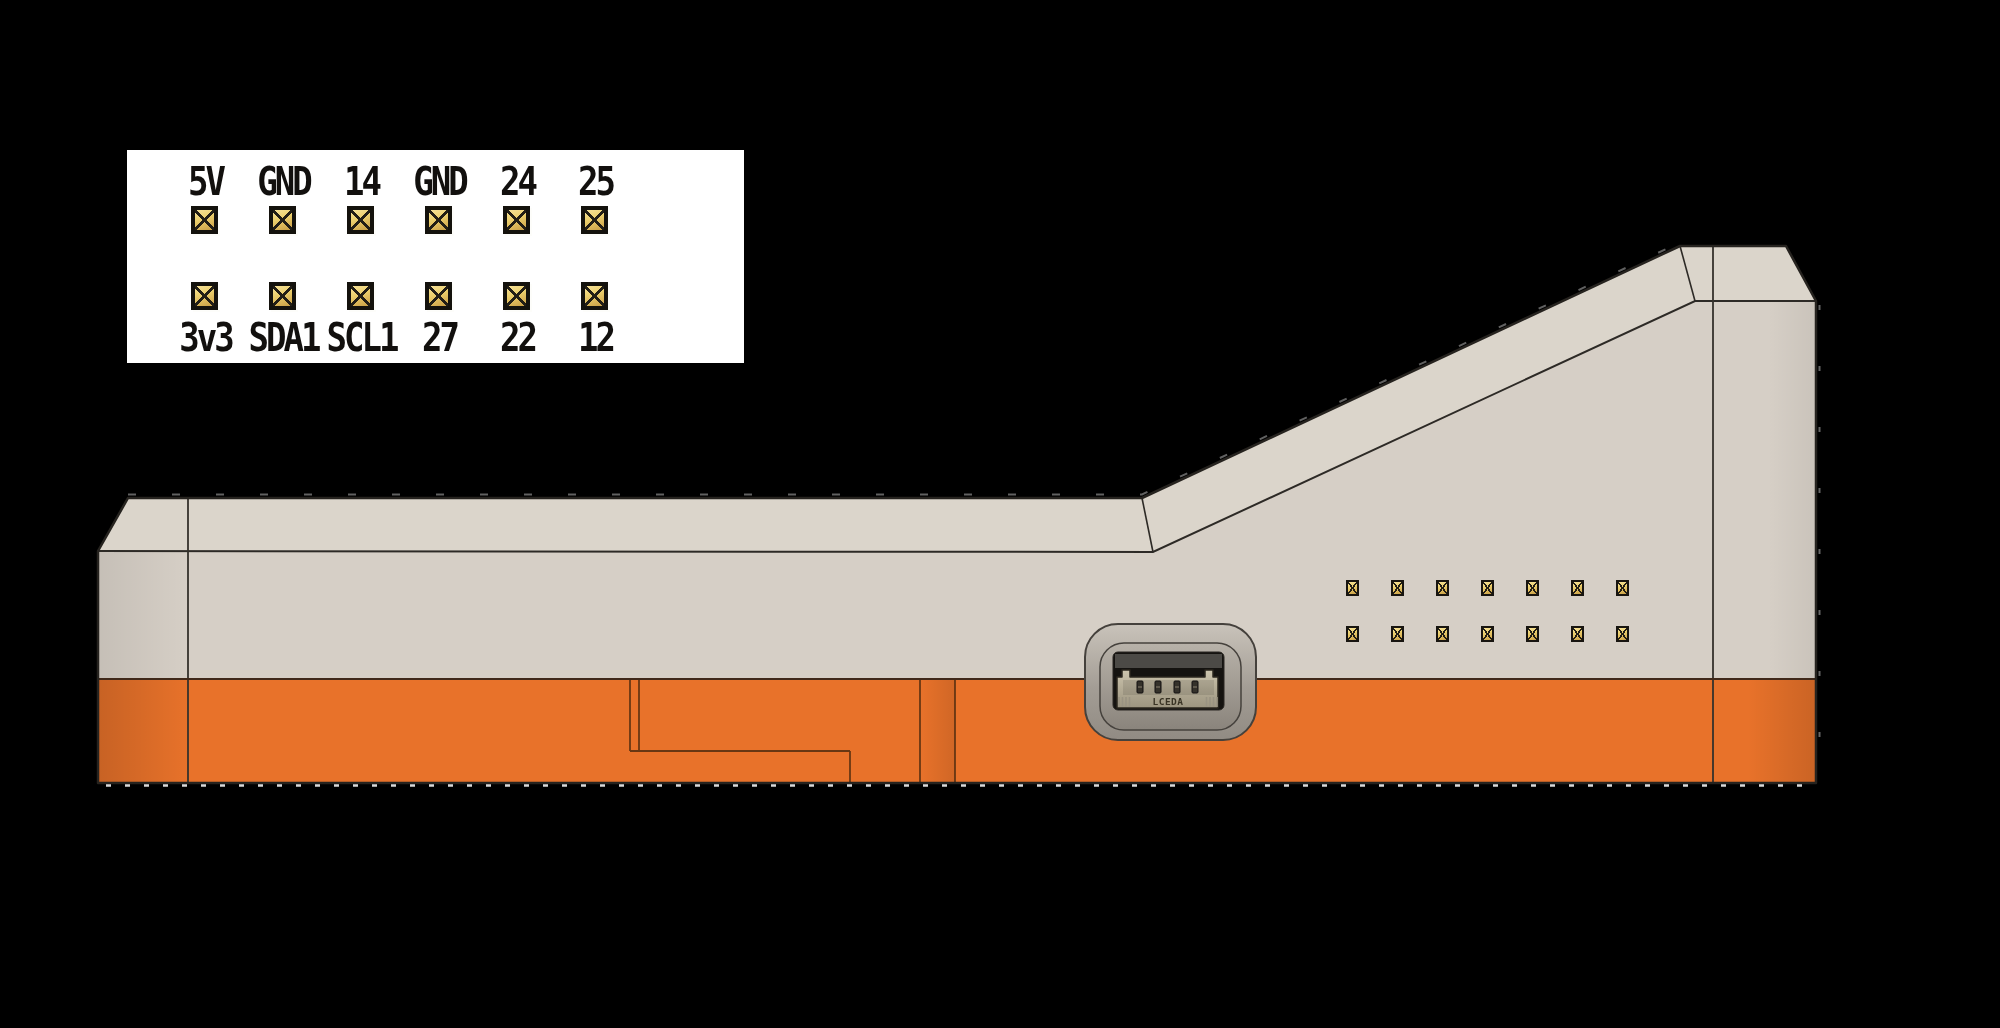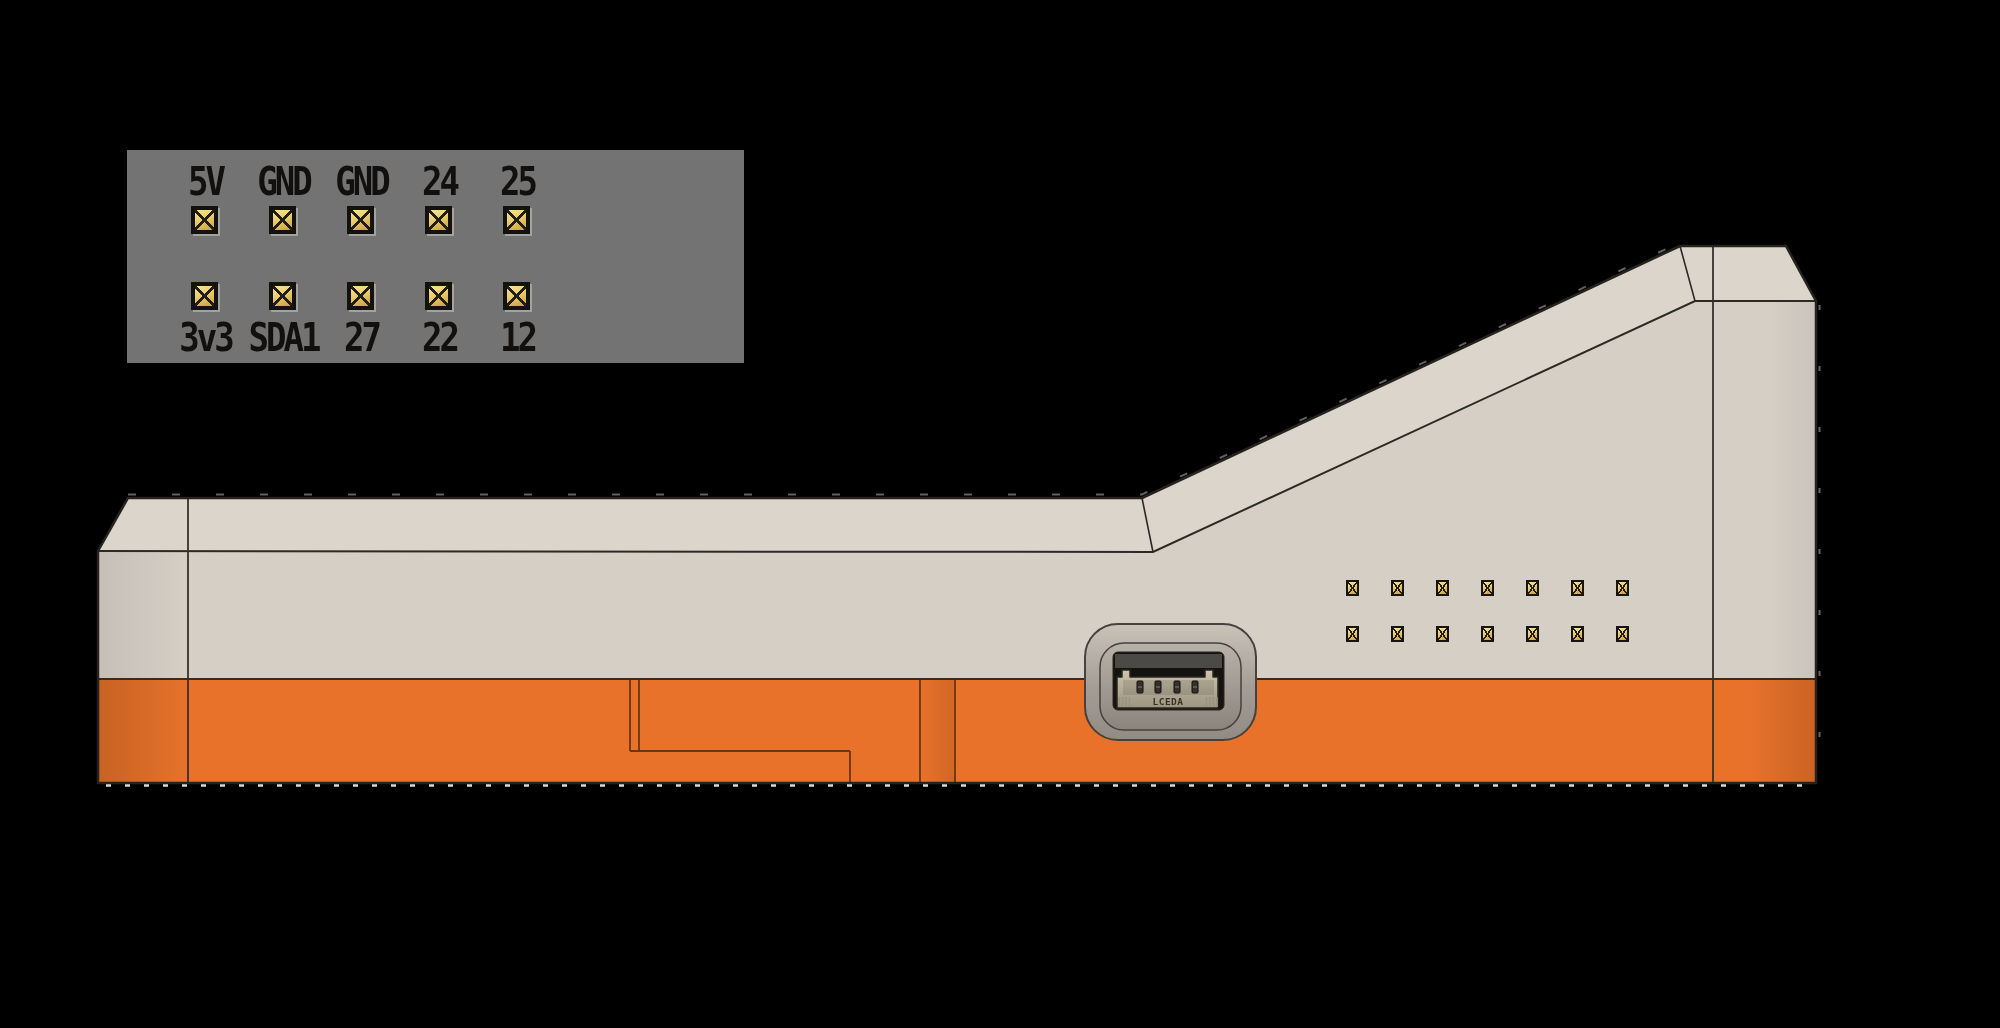--- a/index.html
+++ b/index.html
@@ -154,34 +154,40 @@
       <span class="pad small"></span>
       <span class="pad small"></span>
       <span class="pad small"></span>
       <span class="pad small"></span>
       <span class="pad small"></span>
       <span class="pad small"></span>
       <span class="pad small"></span>
       <span class="pad small"></span>
     </div>
 
-  <div id="gpio-callout" style="background: #737373;">
+  <div id="gpio-callout" style="background: #ffffff;">
       <div class="pin-col">
         <div class="pin-label top">5V</div>
         <span class="pad big r1"></span>
         <span class="pad big r2"></span>
         <div class="pin-label bottom">3v3</div>
       </div>
       <div class="pin-col">
         <div class="pin-label top">GND</div>
         <span class="pad big r1"></span>
         <span class="pad big r2"></span>
         <div class="pin-label bottom">SDA1</div>
       </div>
       <div class="pin-col">
+        <div class="pin-label top">14</div>
+        <span class="pad big r1"></span>
+        <span class="pad big r2"></span>
+        <div class="pin-label bottom">SCL1</div>
+      </div>
+      <div class="pin-col">
         <div class="pin-label top">GND</div>
         <span class="pad big r1"></span>
         <span class="pad big r2"></span>
         <div class="pin-label bottom">27</div>
       </div>
       <div class="pin-col">
         <div class="pin-label top">24</div>
         <span class="pad big r1"></span>
         <span class="pad big r2"></span>
         <div class="pin-label bottom">22</div>

